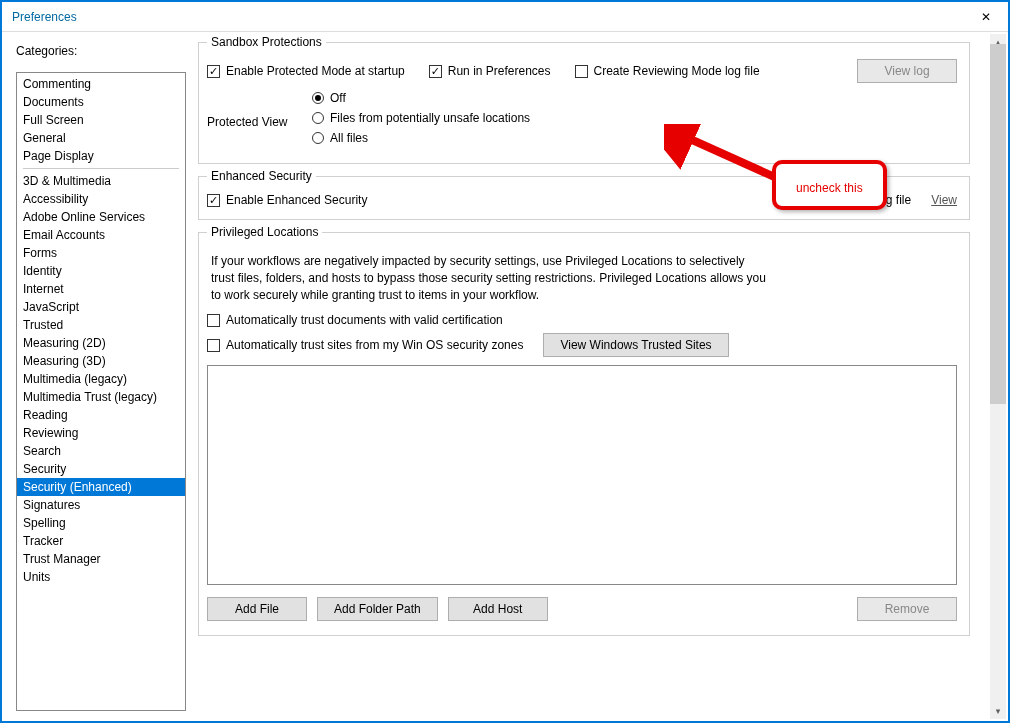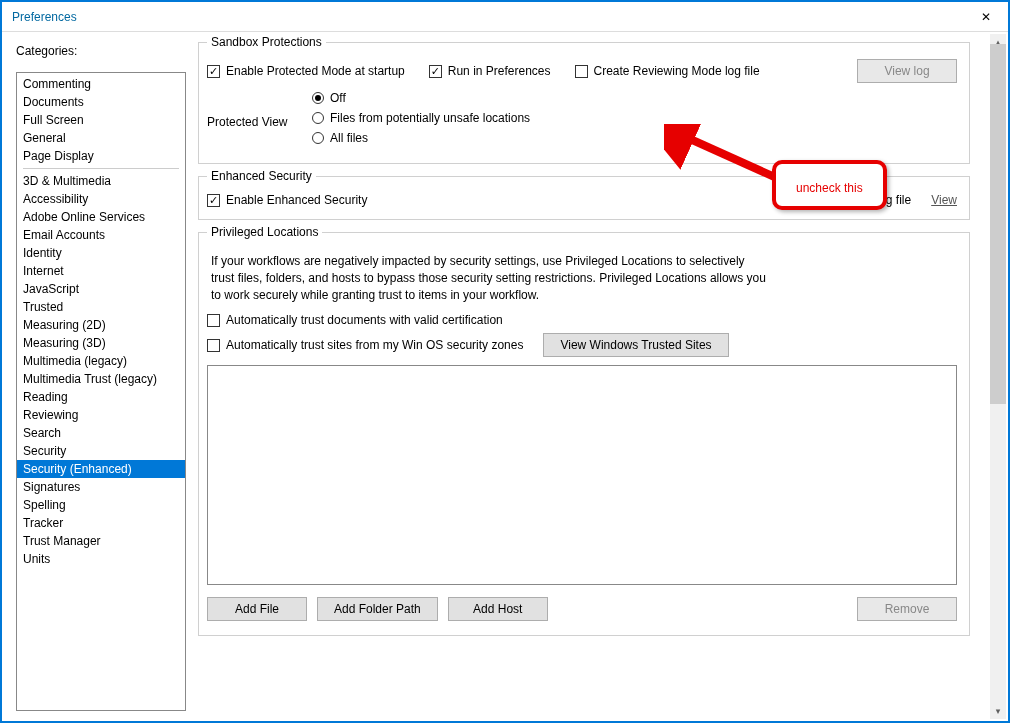--- a/index.html
+++ b/index.html
@@ -62,20 +62,21 @@
         <div class="cat-item">Commenting</div>
         <div class="cat-item">Documents</div>
         <div class="cat-item">Full Screen</div>
         <div class="cat-item">General</div>
         <div class="cat-item">Page Display</div>
         <div class="cat-sep"></div>
         <div class="cat-item">3D &amp; Multimedia</div>
         <div class="cat-item">Accessibility</div>
         <div class="cat-item">Adobe Online Services</div>
         <div class="cat-item">Email Accounts</div>
+        <div class="cat-item">Forms</div>
         <div class="cat-item">Identity</div>
         <div class="cat-item">Internet</div>
         <div class="cat-item">JavaScript</div>
         <div class="cat-item">Trusted</div>
         <div class="cat-item">Measuring (2D)</div>
         <div class="cat-item">Measuring (3D)</div>
         <div class="cat-item">Multimedia (legacy)</div>
         <div class="cat-item">Multimedia Trust (legacy)</div>
         <div class="cat-item">Reading</div>
         <div class="cat-item">Reviewing</div>

